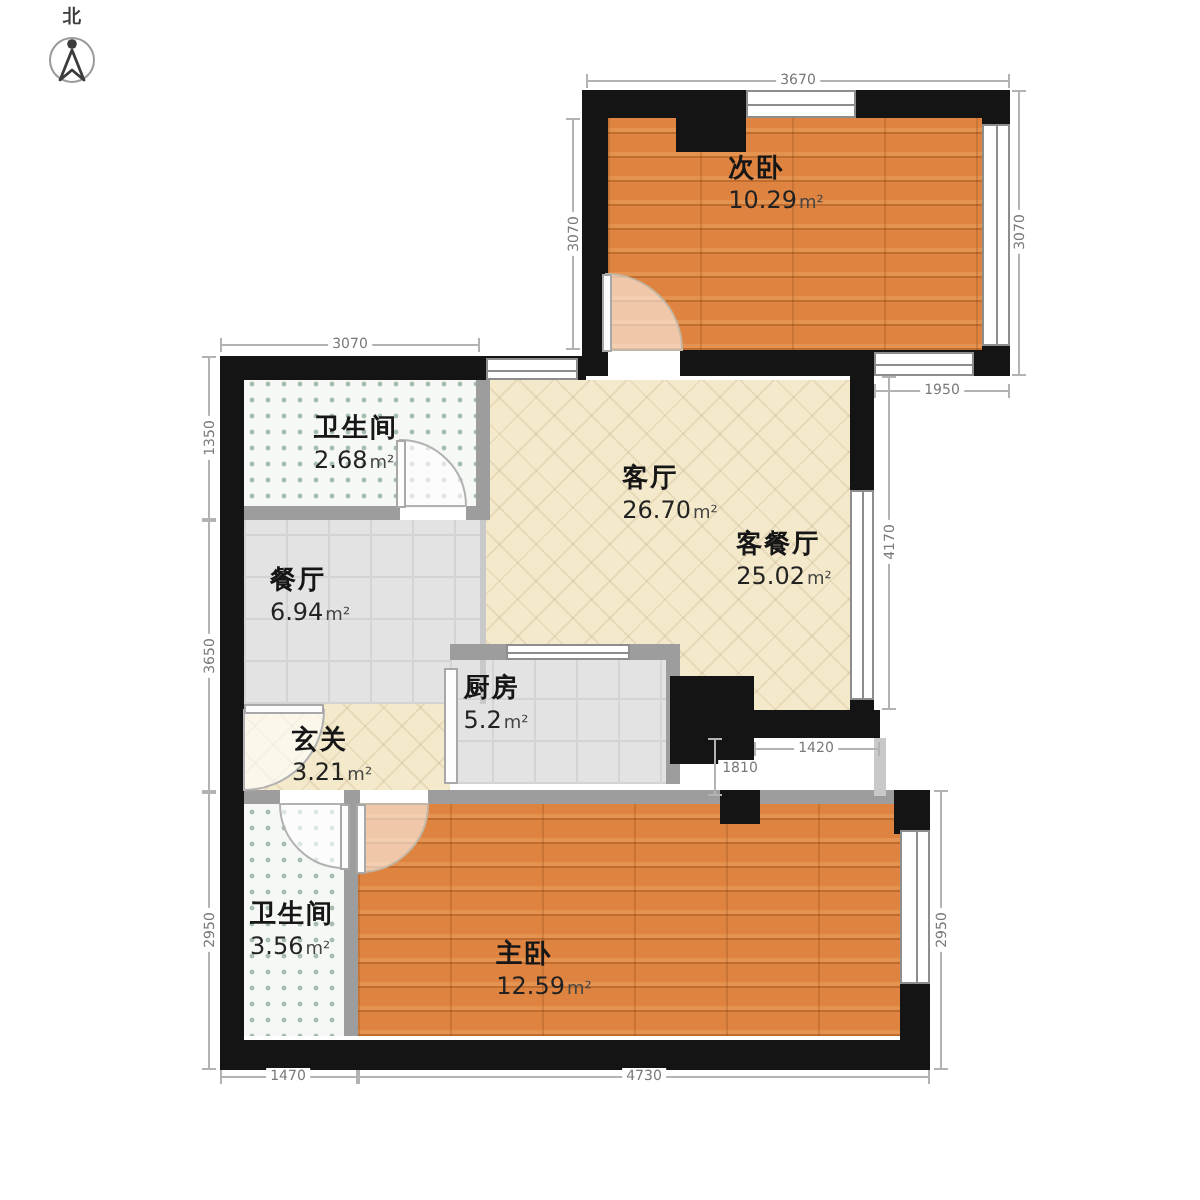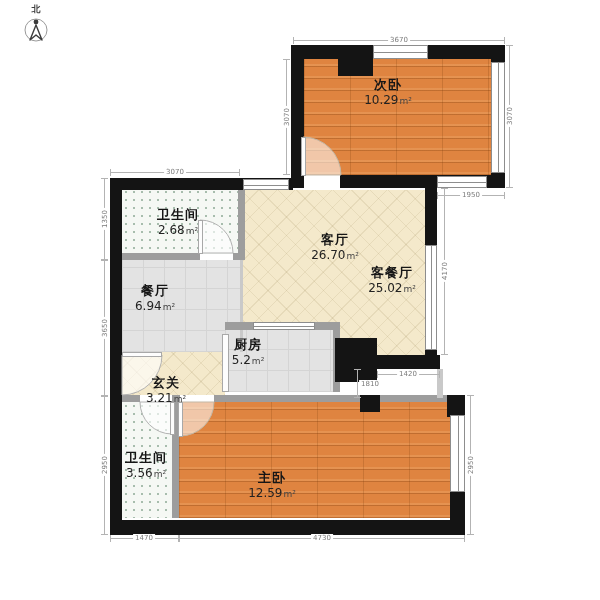--- a/index.html
+++ b/index.html
@@ -46,21 +46,21 @@
   .dimline-h{height:1px;background:#b3b3b3;}
   .dimline-h::before,.dimline-h::after{content:"";position:absolute;top:-3px;width:1px;height:7px;background:#b3b3b3;}
   .dimline-h::before{left:0;}.dimline-h::after{right:0;}
   .dimline-v{width:1px;background:#b3b3b3;}
   .dimline-v::before,.dimline-v::after{content:"";position:absolute;left:-3px;height:1px;width:7px;background:#b3b3b3;}
   .dimline-v::before{top:0;}.dimline-v::after{bottom:0;}
   .dimlabel{position:absolute;font-size:7px;color:#7a7a7a;background:#fff;padding:0 2px;white-space:nowrap;transform:translate(-50%,-50%);}
   .dimlabel.vert{transform:translate(-50%,-50%) rotate(-90deg);}
 
   
-  .room-label{position:absolute;transform:translate(-50%,-50%);text-align:center;line-height:1.2;white-space:nowrap;}
+  .room-label{position:absolute;transform:translate(-50%,-50%);text-align:left;line-height:1.2;white-space:nowrap;}
   .rname{font-weight:bold;font-size:13px;color:#161616;letter-spacing:1px;}
   .rarea{font-size:12px;color:#222;}
   .unit{font-size:9px;color:#444;margin-left:1px;}
 
   .compass{position:absolute;left:20px;top:5px;width:32px;text-align:center;color:#3c3c3c;}
   .compass .n{font-size:9px;font-weight:bold;line-height:1;}
 </style>
 </head>
 <body>
 
@@ -141,21 +141,21 @@
     <div class="rarea"><span>25.02</span><span class="unit">m²</span></div>
   </div>
   <div class="room-label" style="left:155px;top:298px;">
     <div class="rname">餐厅</div>
     <div class="rarea"><span>6.94</span><span class="unit">m²</span></div>
   </div>
   <div class="room-label" style="left:248px;top:352px;">
     <div class="rname">厨房</div>
     <div class="rarea"><span>5.2</span><span class="unit">m²</span></div>
   </div>
-  <div class="room-label" style="left:166px;top:390px;">
+  <div class="room-label" style="left:166px;top:378px;">
     <div class="rname">玄关</div>
     <div class="rarea"><span>3.21</span><span class="unit">m²</span></div>
   </div>
   <div class="room-label" style="left:146px;top:465px;">
     <div class="rname">卫生间</div>
     <div class="rarea"><span>3.56</span><span class="unit">m²</span></div>
   </div>
   <div class="room-label" style="left:272px;top:485px;">
     <div class="rname">主卧</div>
     <div class="rarea"><span>12.59</span><span class="unit">m²</span></div>

